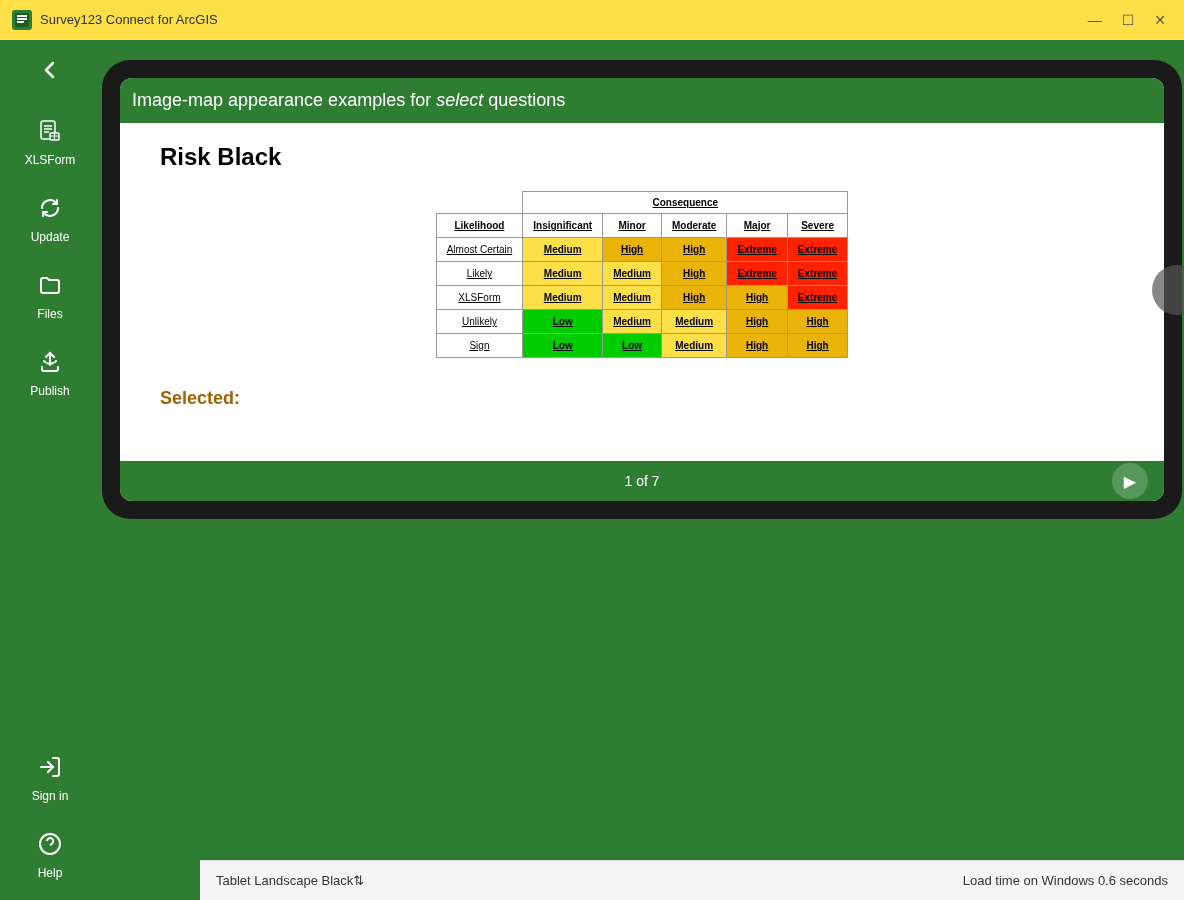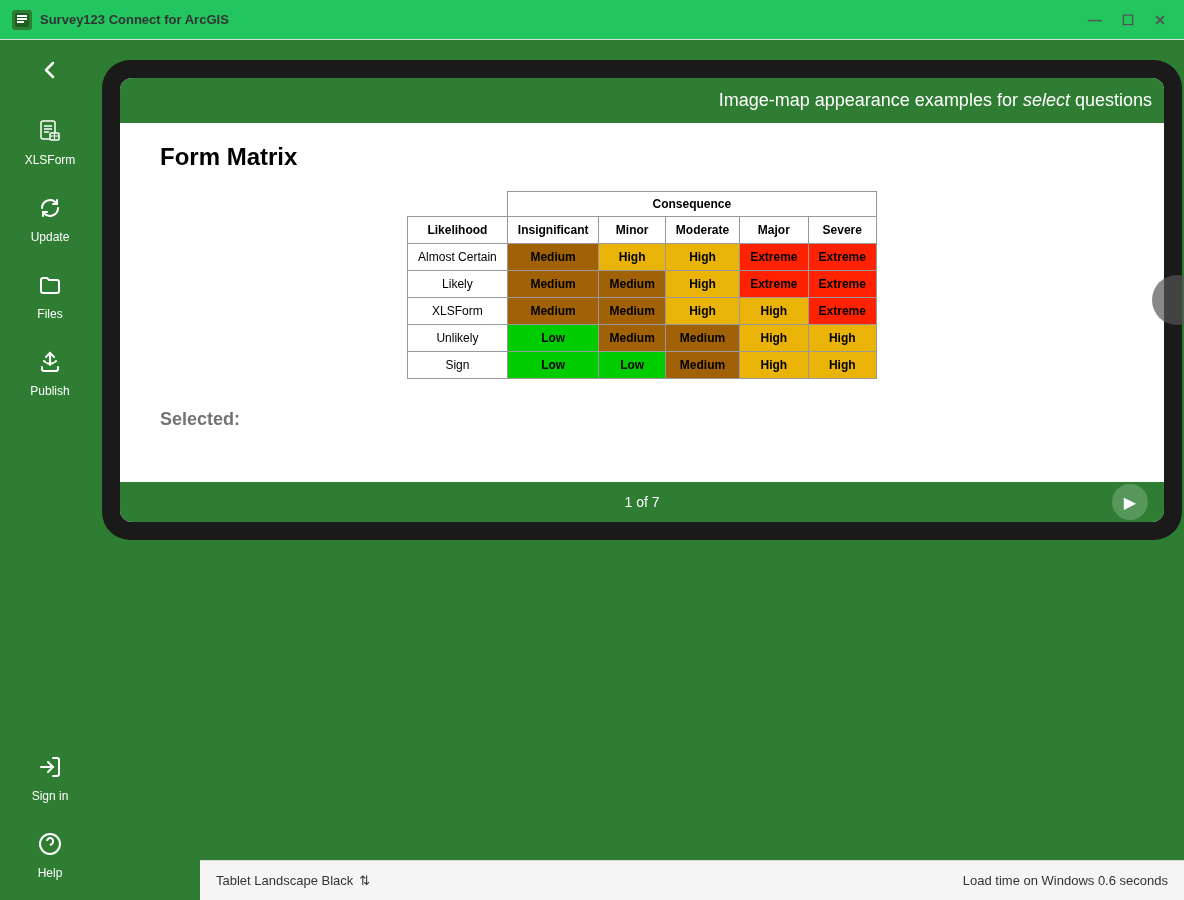--- a/index.html
+++ b/index.html
@@ -1,27 +1,26 @@
 <!DOCTYPE html>
 <html><head>
   <meta charset="utf-8">
   <style>
     * { box-sizing: border-box; margin: 0; padding: 0; }
     body { width: 1184px; height: 900px; overflow: hidden; font-family: 'Segoe UI', Arial, sans-serif; background: #f0f0f0; }
 
     
     .titlebar {
       height: 40px;
-      background: #22c55e;
+      background: #fde047;
       display: flex;
       align-items: center;
       padding: 0 12px;
       border-bottom: 1px solid #ddd;
       justify-content: space-between;
-      font-weight: bold;
     }
     .titlebar-left { display: flex; align-items: center; gap: 8px; }
     .titlebar-icon { width: 20px; height: 20px; background: #2e7d32; border-radius: 3px; display: flex; align-items: center; justify-content: center; }
     .titlebar-title { font-size: 13px; color: #333; }
     .titlebar-controls { display: flex; gap: 8px; }
     .titlebar-btn { font-size: 14px; color: #555; cursor: pointer; padding: 2px 6px; }
 
     
     .app-layout { display: flex; height: 860px; }
 
@@ -92,21 +91,21 @@
     .tablet-screen {
       background: #fff;
       border-radius: 12px;
       overflow: hidden;
       display: flex;
       flex-direction: column;
     }
     .tablet-header {
       background: #2e7d32;
       padding: 12px;
-      text-align: right;
+      text-align: left;
       color: #fff;
       font-size: 18px;
     }
     .tablet-header em { font-style: italic; }
     .tablet-body {
       padding: 20px 40px;
       flex: 1;
     }
     .page-title {
       font-size: 24px;
@@ -122,41 +121,42 @@
       margin: 10px 0;
     }
     .risk-table {
       border-collapse: collapse;
       font-size: 13px;
     }
     .risk-table th, .risk-table td {
       border: 1px solid #999;
       text-align: center;
       padding: 6px 10px;
-      font-size: 12px;
+      font-size: 10px;
+      text-decoration: underline;
     }
     .risk-table .consequence-header {
       border: 1px solid #999;
       text-align: center;
       font-weight: bold;
       padding: 5px;
     }
     .risk-table .likelihood-header {
       background: #fff;
       font-weight: bold;
     }
     .cell-low { background: #00cc00; color: #000; font-weight: bold; }
-    .cell-medium { background: #a16207; color: #000; font-weight: bold; }
+    .cell-medium { background: #fde047; color: #000; font-weight: bold; }
     .cell-high { background: #eab308; color: #000; font-weight: bold; }
     .cell-extreme { background: #ff2200; color: #000000; font-weight: bold; }
 
     .selected-label {
       font-size: 18px;
       font-weight: bold;
-      color: #737373;
+      color: #a16207;
       margin-top: 30px;
     }
 
     
     .tablet-footer {
       background: #2e7d32;
       display: flex;
       align-items: center;
       justify-content: center;
       padding: 12px;
@@ -184,21 +184,21 @@
       background: #f5f5f5;
       border-top: 1px solid #ddd;
       display: flex;
       align-items: center;
       justify-content: space-between;
       padding: 0 16px;
       font-size: 13px;
       color: #333;
     }
     .device-selector {
-      display: flex; align-items: center; gap: 6px; cursor: pointer;
+      display: flex; align-items: center; cursor: pointer;
     }
 
     
     .tablet-dot {
       position: absolute;
       right: -20px;
       top: 50%;
       transform: translateY(-50%);
       width: 50px; height: 50px;
       background: #555;
@@ -319,21 +319,21 @@
     </div>
 
     <div style="flex:1; display:flex; align-items:flex-start; justify-content:center; padding-top:20px; padding-bottom:50px; overflow:hidden;">
       <div class="tablet-frame">
         <div class="tablet-screen">
           <div class="tablet-header">
             Image-map appearance examples for <em>select</em> questions
           </div>
 
           <div class="tablet-body">
-            <div class="page-title">Form Matrix</div>
+            <div class="page-title">Risk Black</div>
 
             <div class="matrix-wrapper">
               <table class="risk-table">
                 <thead>
                   <tr>
                     <td style="border:none;"></td>
                     <th colspan="5" class="consequence-header">Consequence</th>
                   </tr>
                   <tr>
                     <th class="likelihood-header">Likelihood</th>

